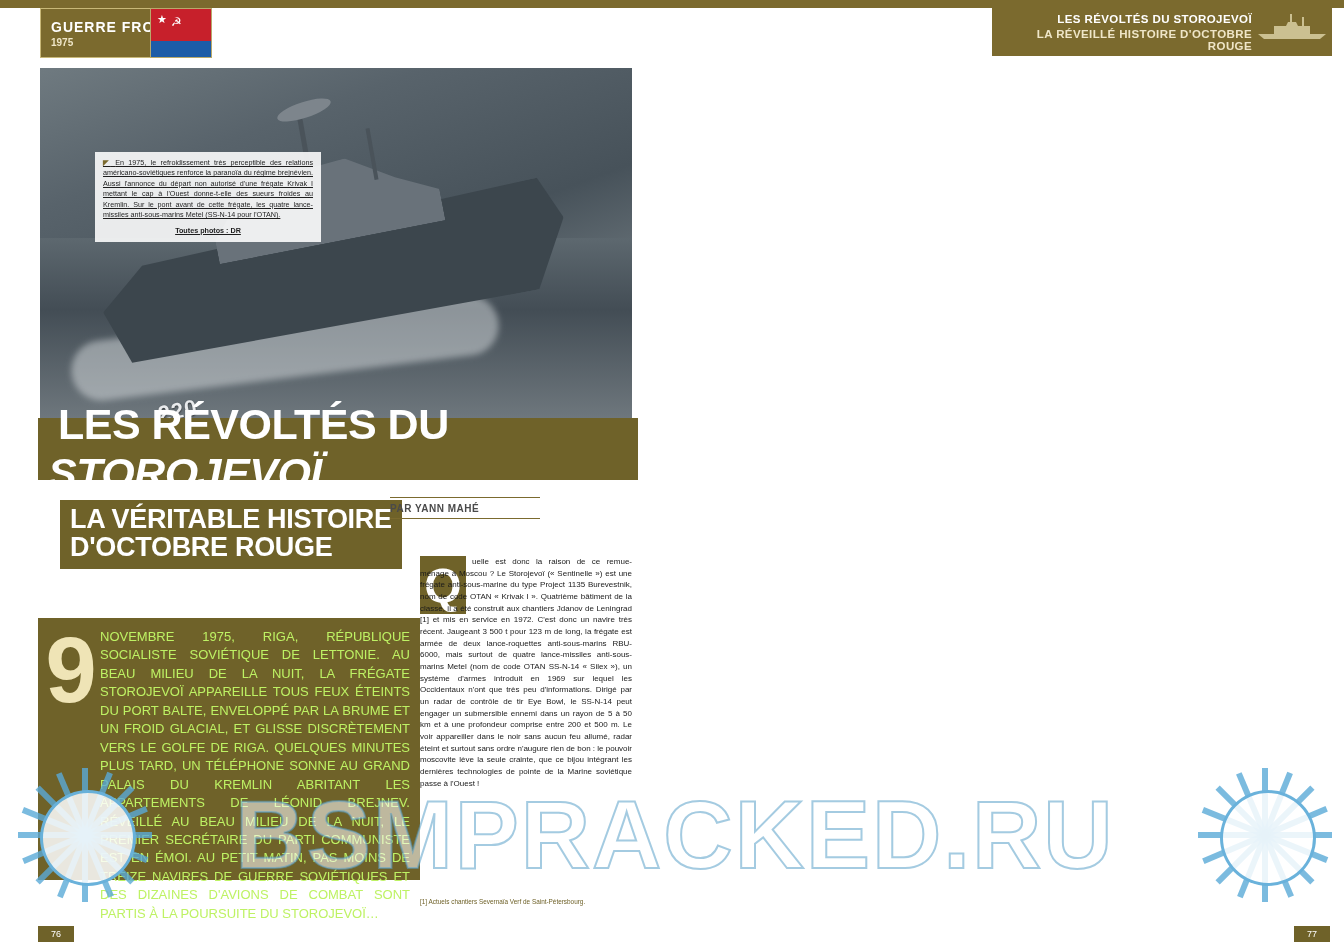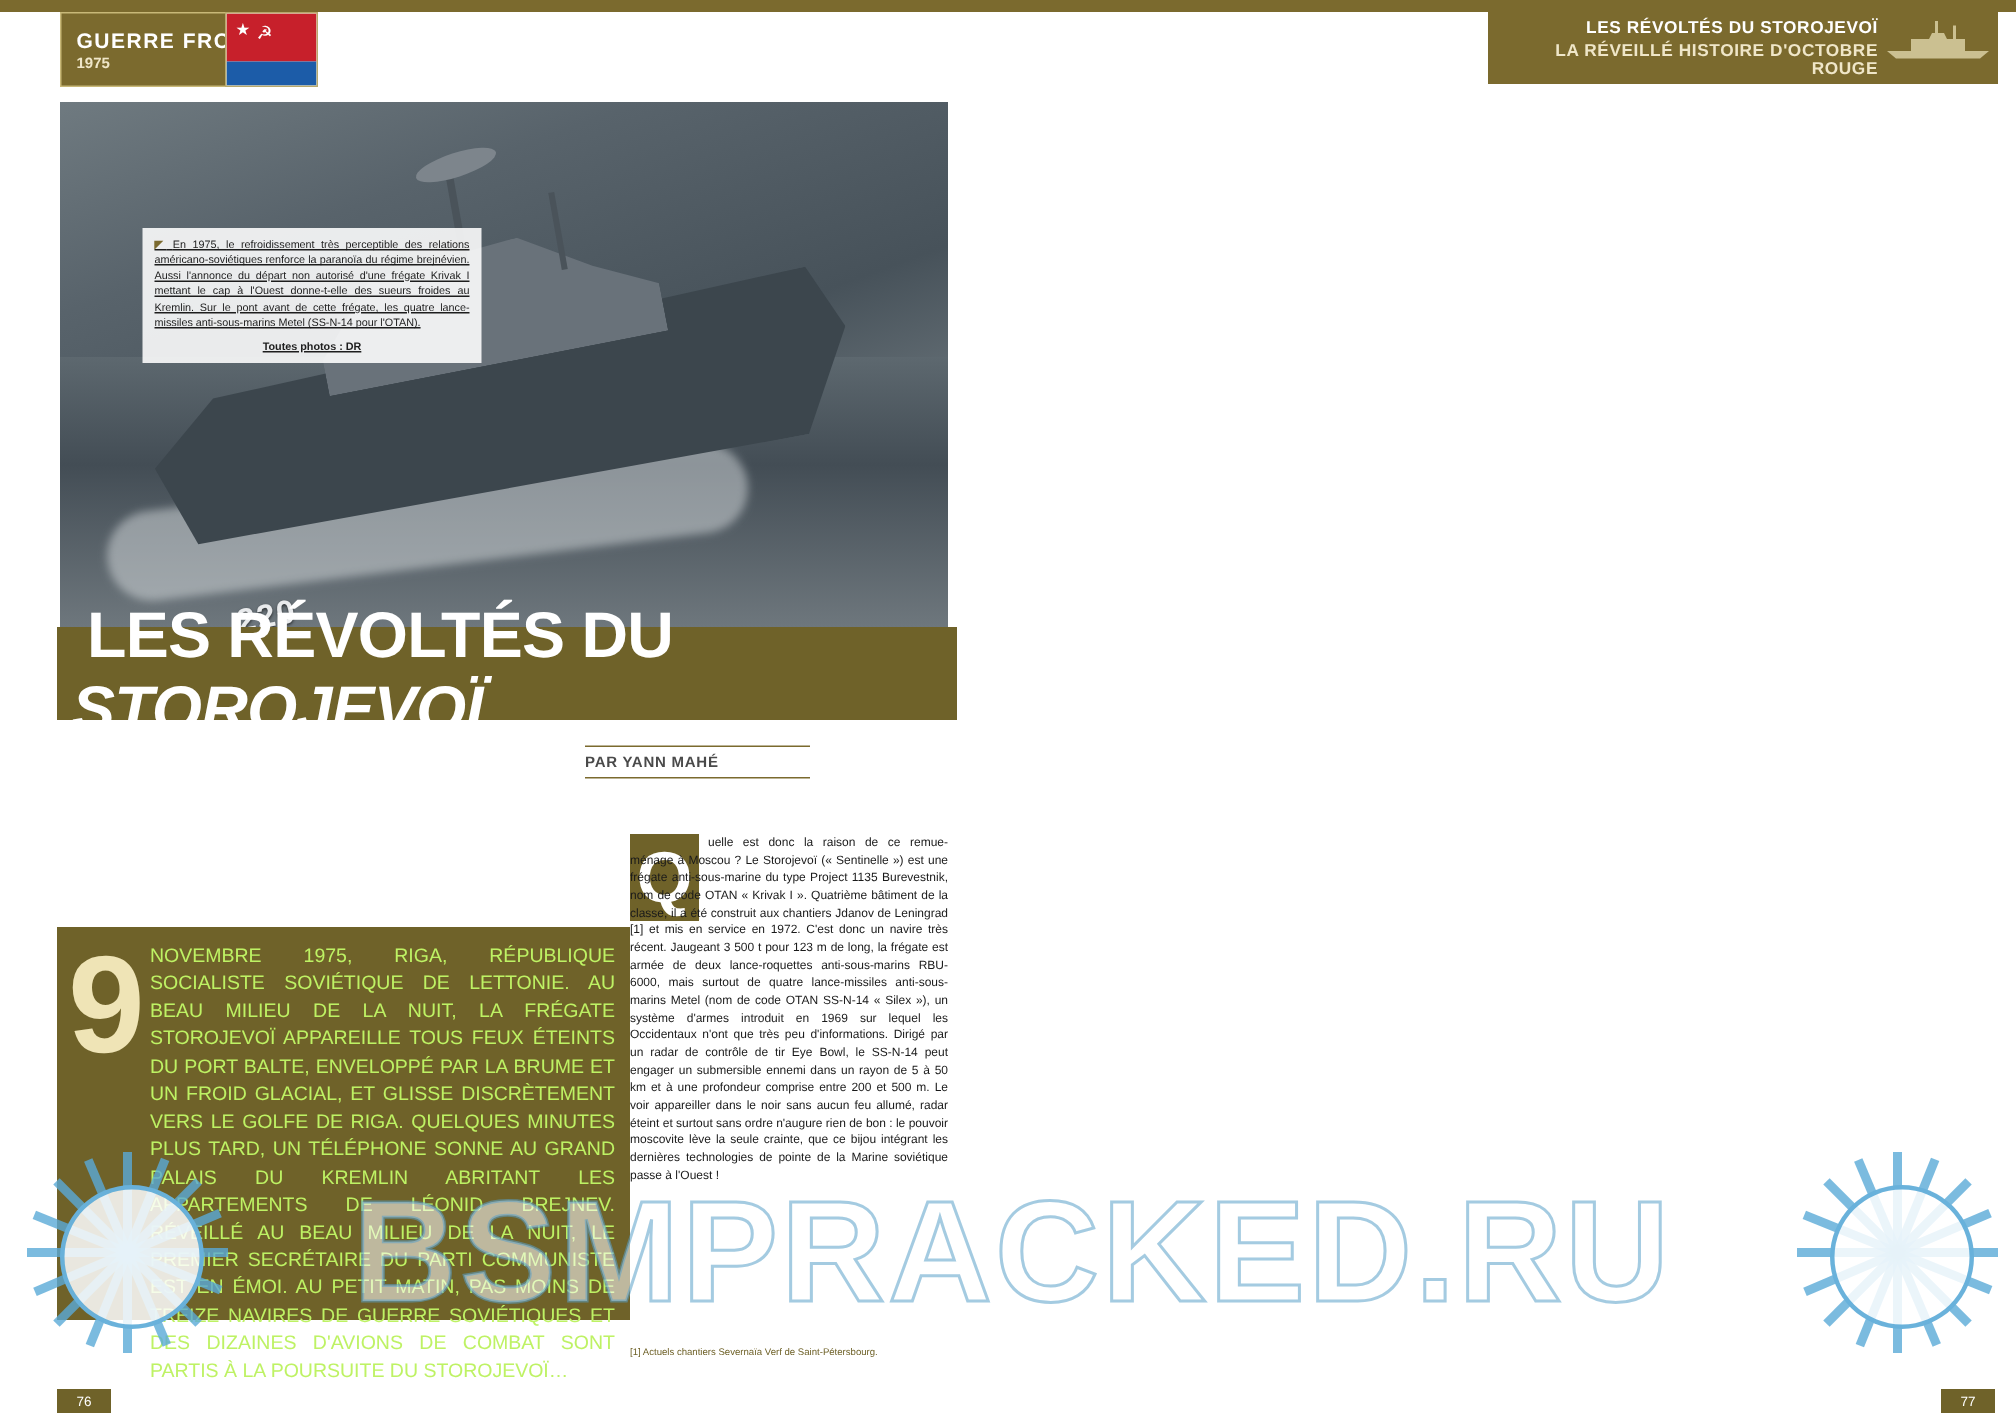--- a/index.html
+++ b/index.html
@@ -159,20 +159,24 @@
         <span class="arrow">◤</span>
         <span>En 1975, le refroidissement très perceptible des relations américano-soviétiques renforce la paranoïa du régime brejnévien. Aussi l'annonce du départ non autorisé d'une frégate Krivak I mettant le cap à l'Ouest donne-t-elle des sueurs froides au Kremlin. Sur le pont avant de cette frégate, les quatre lance-missiles anti-sous-marins Metel (SS-N-14 pour l'OTAN).</span>
         <div class="credit">Toutes photos : DR</div>
       </div>
     </div>
 
     <div class="title-main">
       <span><span>LES RÉVOLTÉS DU </span><i>STOROJEVOÏ</i></span>
     </div>
 
+    <div class="title-sub">
+      <div class="r1">LA VÉRITABLE HISTOIRE</div>
+      <div class="r2">D'OCTOBRE ROUGE</div>
+    </div>
 
     <div class="byline">
       <span>PAR YANN MAHÉ</span>
     </div>
 
     <div class="intro-box">
       <div class="intro-num">9</div>
       <div class="intro-text">NOVEMBRE 1975, RIGA, RÉPUBLIQUE SOCIALISTE SOVIÉTIQUE DE LETTONIE. AU BEAU MILIEU DE LA NUIT, LA FRÉGATE STOROJEVOÏ APPAREILLE TOUS FEUX ÉTEINTS DU PORT BALTE, ENVELOPPÉ PAR LA BRUME ET UN FROID GLACIAL, ET GLISSE DISCRÈTEMENT VERS LE GOLFE DE RIGA. QUELQUES MINUTES PLUS TARD, UN TÉLÉPHONE SONNE AU GRAND PALAIS DU KREMLIN ABRITANT LES APPARTEMENTS DE LÉONID BREJNEV. RÉVEILLÉ AU BEAU MILIEU DE LA NUIT, LE PREMIER SECRÉTAIRE DU PARTI COMMUNISTE EST EN ÉMOI. AU PETIT MATIN, PAS MOINS DE TREIZE NAVIRES DE GUERRE SOVIÉTIQUES ET DES DIZAINES D'AVIONS DE COMBAT SONT PARTIS À LA POURSUITE DU STOROJEVOÏ…</div>
     </div>
 

